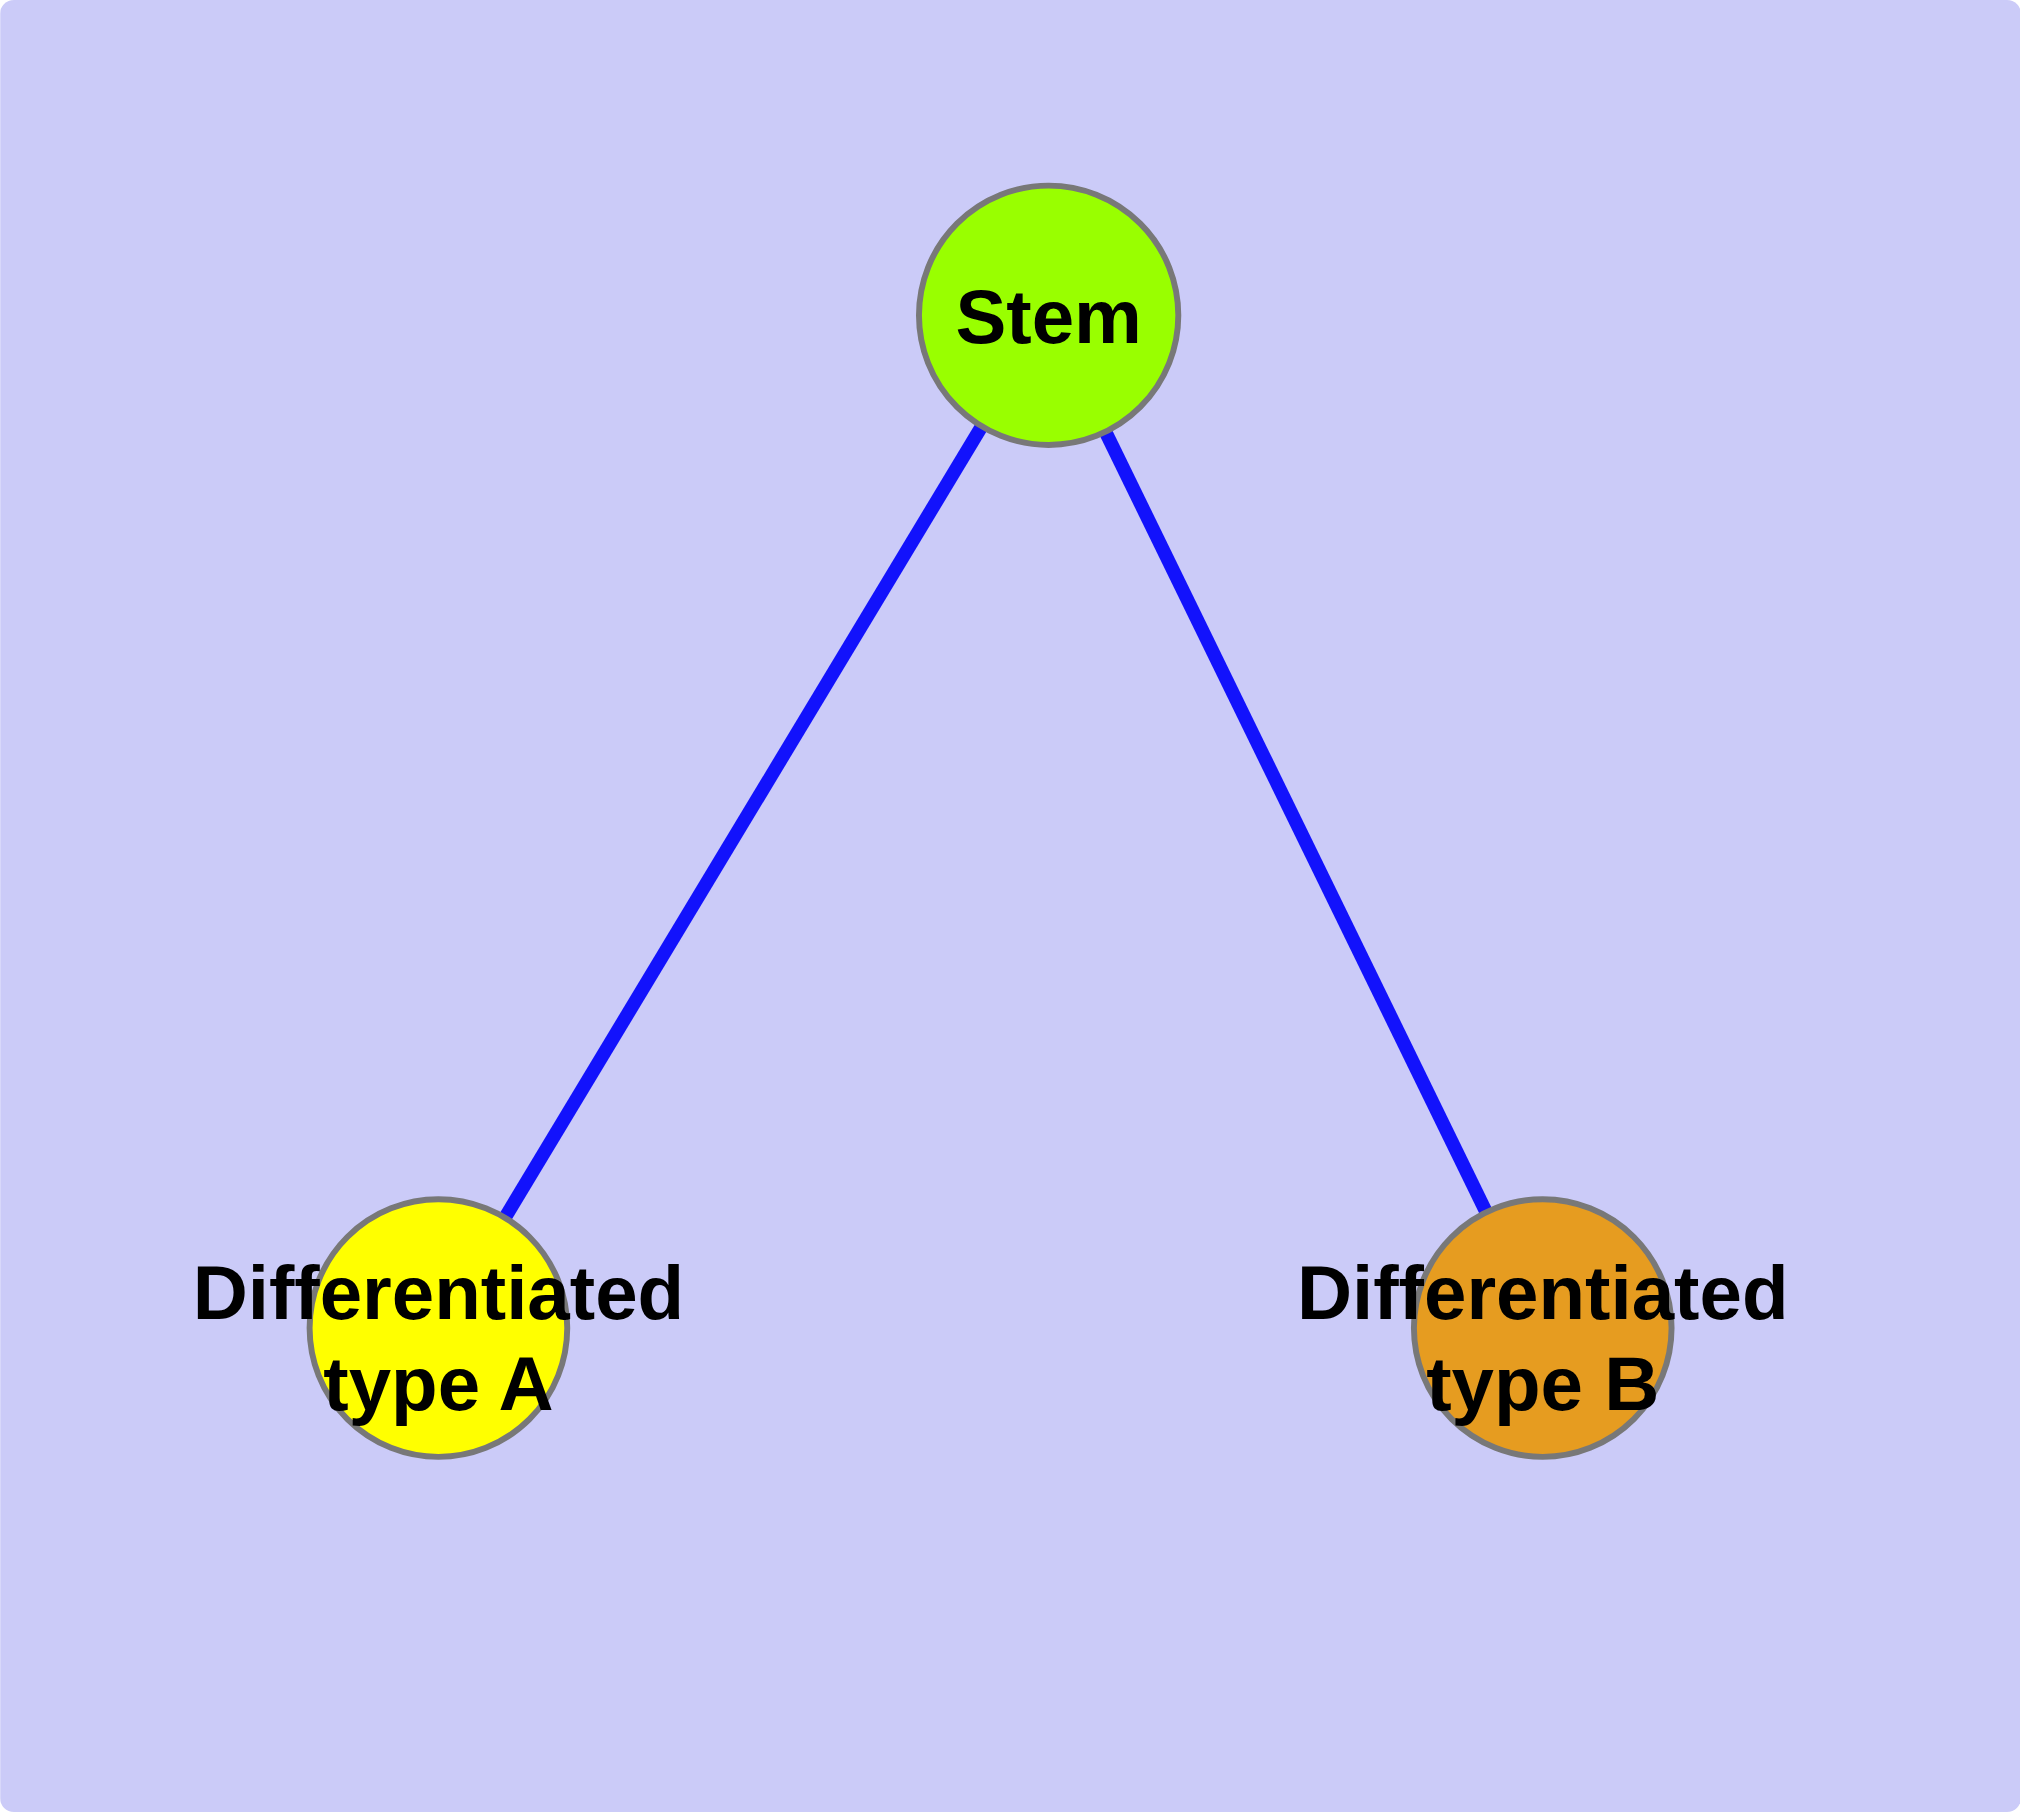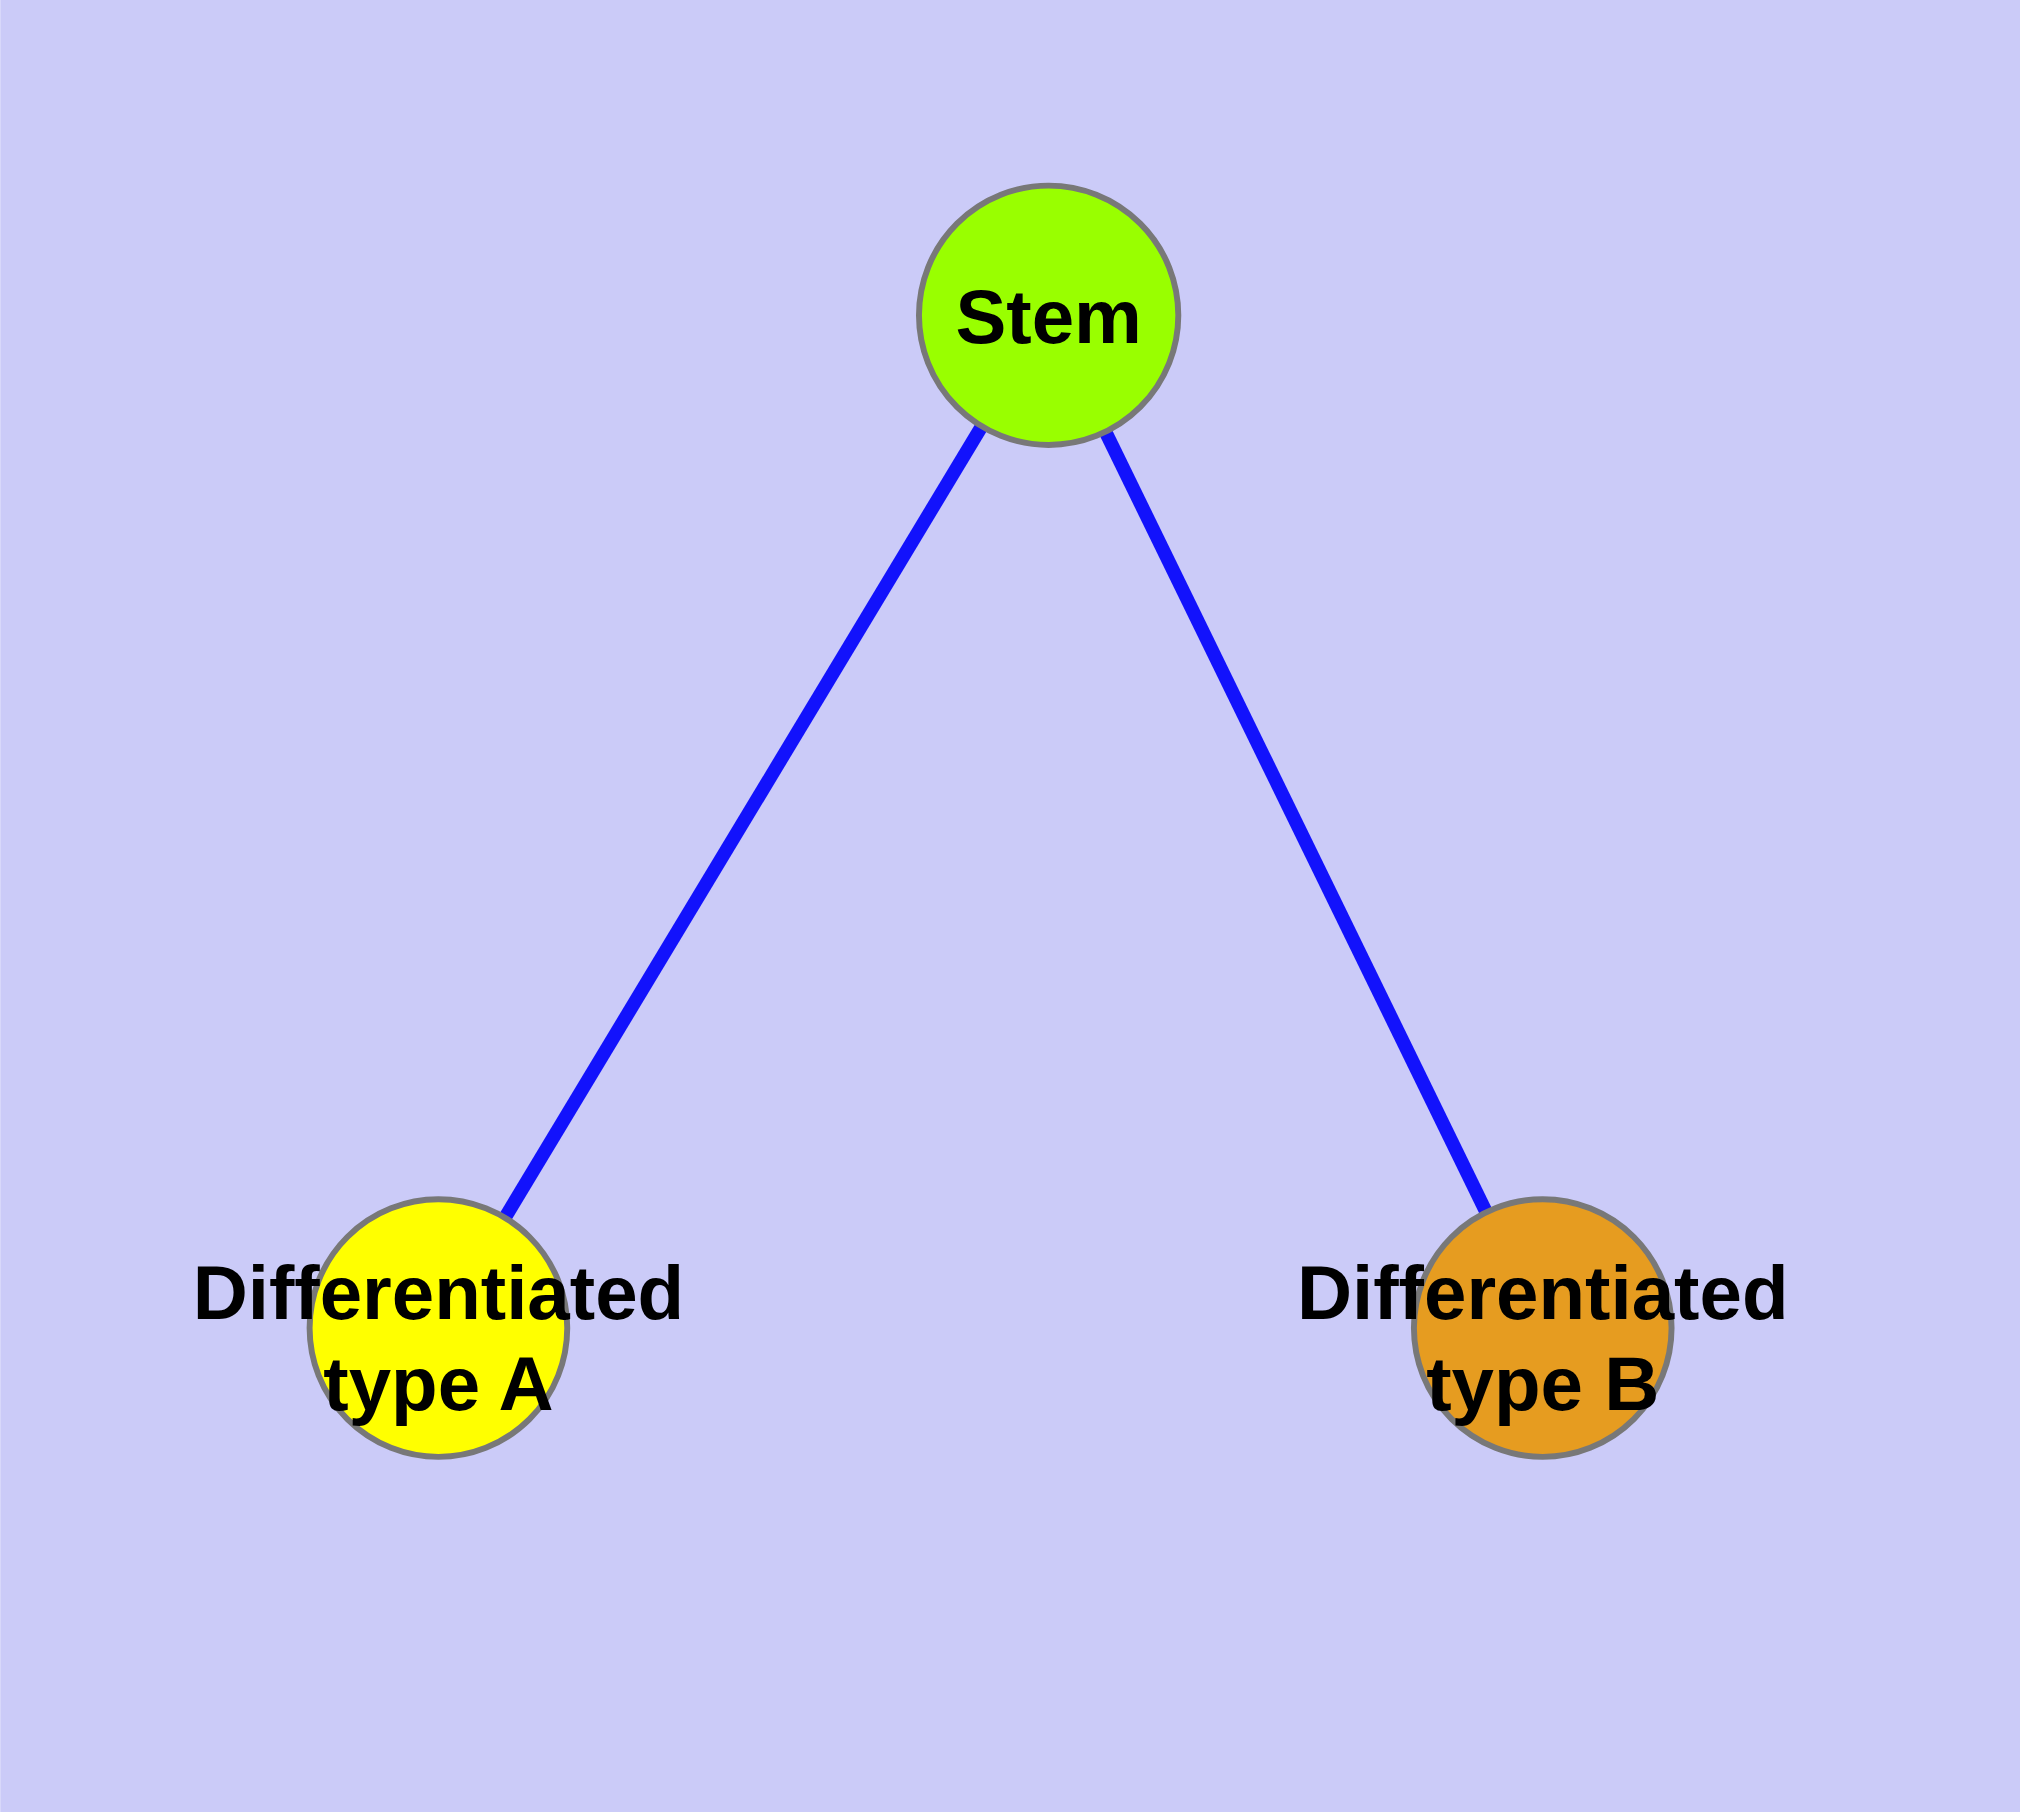--- a/index.html
+++ b/index.html
@@ -6,20 +6,21 @@
     margin: 0;
     padding: 0;
     background: #ffffff;
   }
   .canvas-wrap {
     position: relative;
     width: 2021px;
     height: 1812px;
     overflow: hidden;
     font-family: "Liberation Sans", sans-serif;
+    border-radius: 14px;
   }
   svg.diagram {
     display: block;
     width: 2021px;
     height: 1812px;
   }
   .node-label {
     font-family: "Liberation Sans", sans-serif;
     font-weight: bold;
     fill: #000000;

